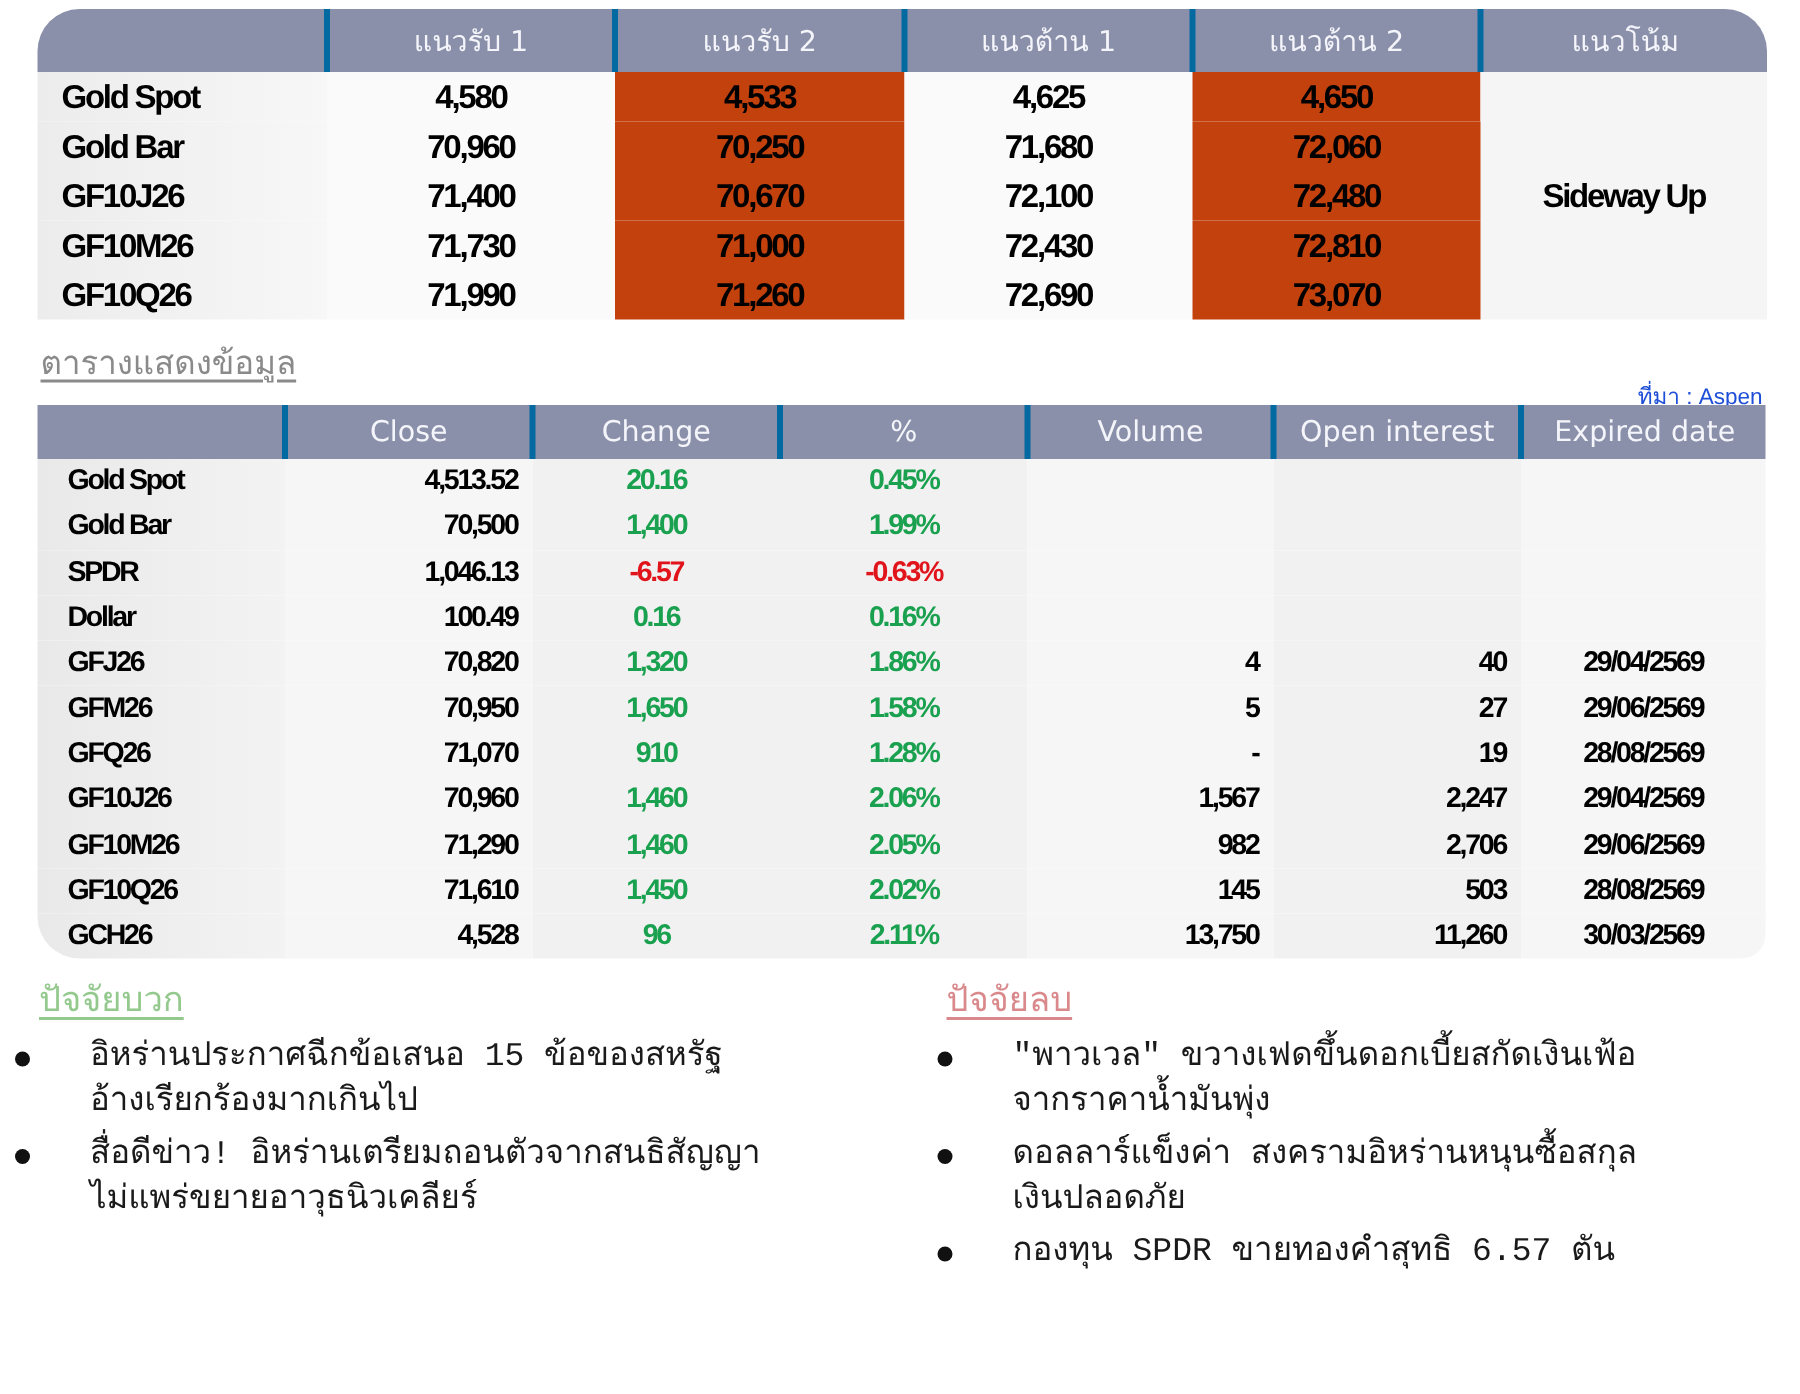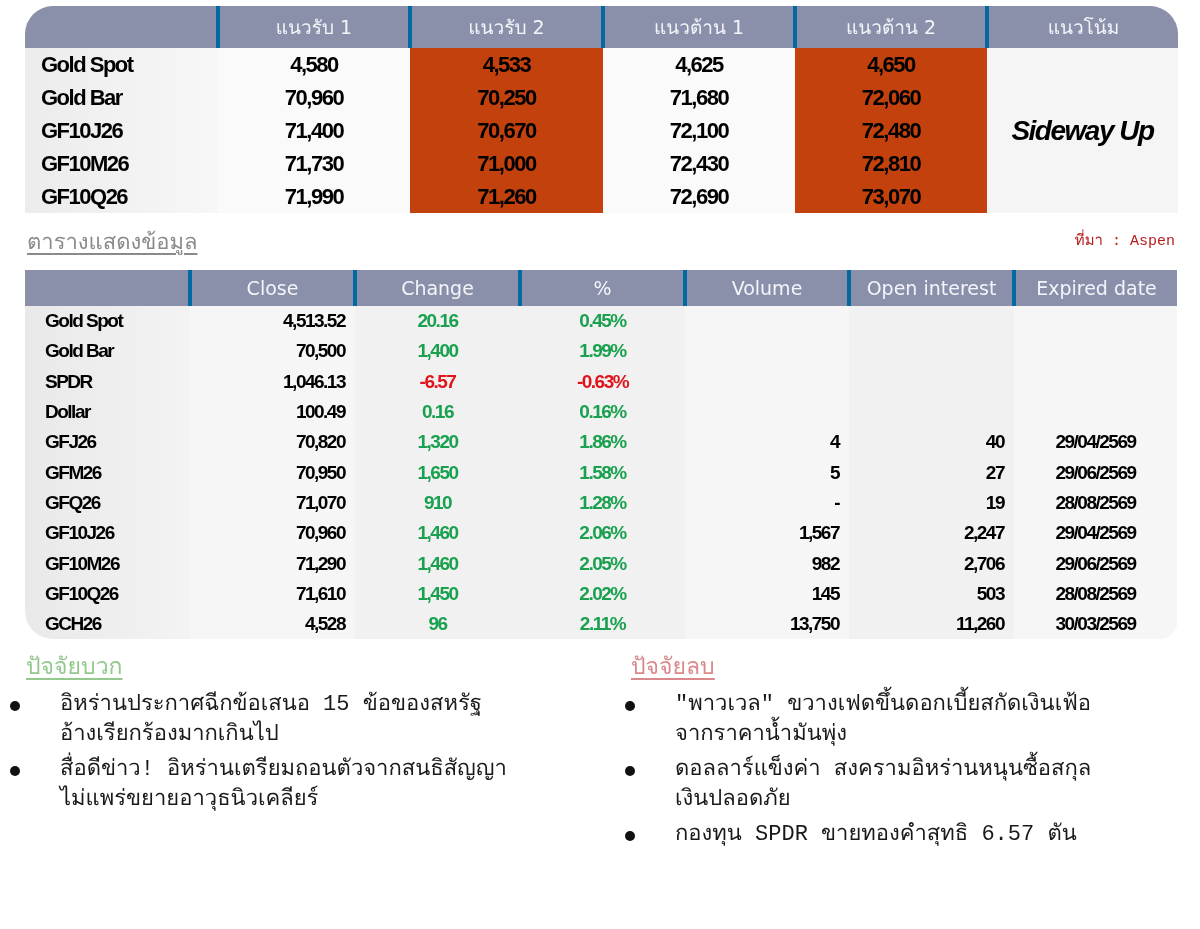--- a/index.html
+++ b/index.html
@@ -28,30 +28,30 @@
     #sr-table { left: 25px; top: 6px; width: 1153px; }
     #sr-table th { height: 42px; font-size: 19px; }
     #sr-table th.corner-l { border-top-left-radius: 28px; }
     #sr-table th.corner-r { border-top-right-radius: 28px; }
     #sr-table td { height: 33px; font-size: 22px; text-align: center; }
     #sr-table td.name { text-align: left; padding-left: 16px; }
     #sr-table tbody tr td { background: #f3f3f4; }
     #sr-table tbody tr td.name { background: linear-gradient(90deg, #ececed, #f7f7f8); }
     #sr-table tbody tr td.c2, #sr-table tbody tr td.c4 { background: #c2410c; }
     #sr-table tbody tr td.c1, #sr-table tbody tr td.c3 { background: #fafafa; }
-    #sr-table td.trend { background: #f5f5f6; font-size: 28px; font-style: italic; }
+    #sr-table td.trend { background: #f5f5f6; font-size: 22px; }
 
     .section-title {
       position: absolute; left: 27px; top: 224px;
       font-family: "DejaVu Sans", sans-serif; font-size: 22px;
       color: #8a8a8a; text-decoration: underline; text-underline-offset: 4px;
     }
     .source {
-      position: absolute; right: 25px; top: 228px;
-      font-family: Liberation Mono, monospace; font-size: 15px; color: #b91c1c;
+      position: absolute; right: 25px; top: 252px;
+      font-family: Liberation Sans, sans-serif; font-size: 15px; color: #1d4ed8;
     }
 
     
     #mkt-table { left: 25px; top: 270px; width: 1152px; }
     #mkt-table th { height: 36px; font-size: 19px; }
     #mkt-table td { height: 30.3px; font-size: 19px; text-align: right; padding-right: 10px; }
     #mkt-table td.name { text-align: left; padding-left: 20px; padding-right: 0; }
     #mkt-table tbody tr td { background: #f1f1f2; }
     #mkt-table tbody tr td.name { background: linear-gradient(90deg, #e9e9ea, #f3f3f4); }
     #mkt-table tbody tr td.k-close, #mkt-table tbody tr td.k-vol, #mkt-table tbody tr td.k-exp { background: #f6f6f7; }

